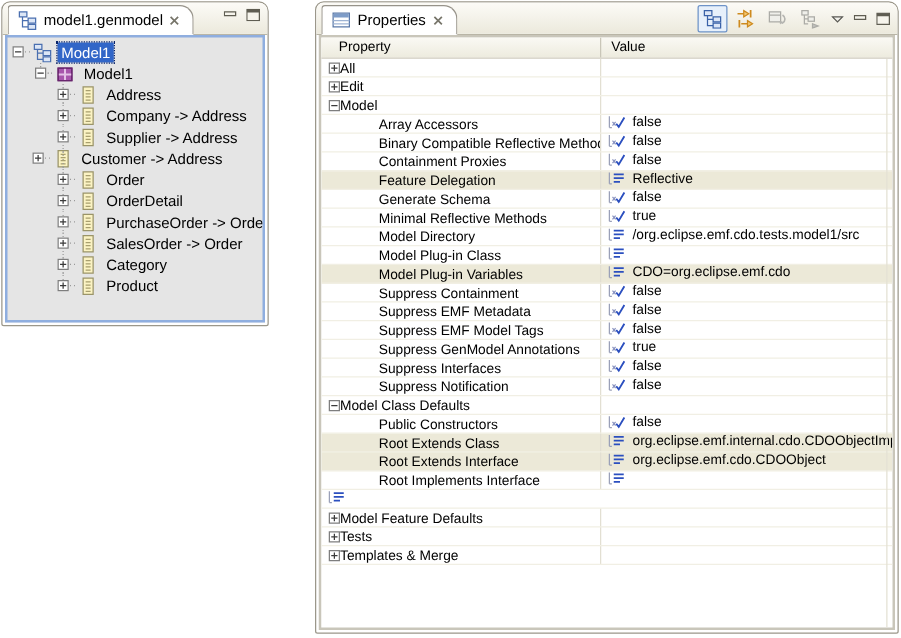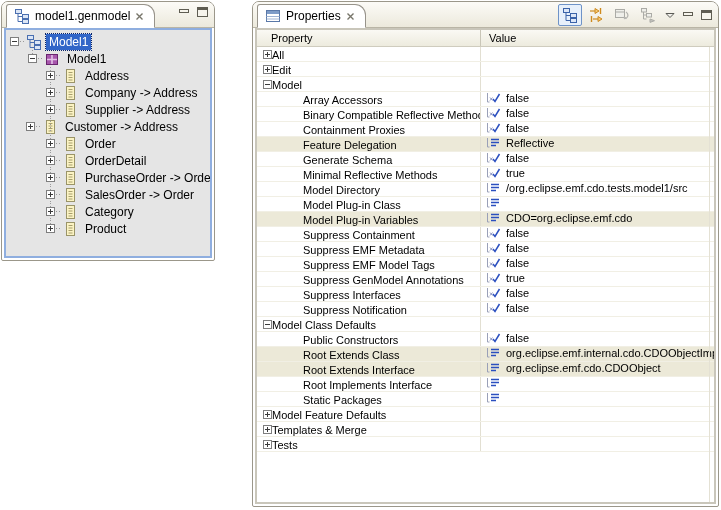--- a/index.html
+++ b/index.html
@@ -658,51 +658,48 @@
               <span class="icon">
                 <svg viewBox="0 0 16 12" width="16" height="12">
                   <path d="M2.5 1v9M2.5 10h2" stroke="#9AA0B8" fill="none"></path>
                   <path d="M6 2.5h8M6 5.5h8M6 8.5h5" stroke="#2B4FBF" stroke-width="1.4" fill="none"></path>
                 </svg>
               </span>
               <span class="vlabel"></span>
             </div>
           </div>
           <div class="prow">
-            <div class="pcell">
-              <span class="plabel">Static Packages</span>
-            </div>
             <div class="vcell">
               <span class="icon">
                 <svg viewBox="0 0 16 12" width="16" height="12">
                   <path d="M2.5 1v9M2.5 10h2" stroke="#9AA0B8" fill="none"></path>
                   <path d="M6 2.5h8M6 5.5h8M6 8.5h5" stroke="#2B4FBF" stroke-width="1.4" fill="none"></path>
                 </svg>
               </span>
               <span class="vlabel"></span>
             </div>
           </div>
           <div class="prow">
             <div class="pcell cat">
               <span class="expander plus"></span>
               <span class="plabel">Model Feature Defaults</span>
             </div>
             <div class="vcell"></div>
           </div>
           <div class="prow">
             <div class="pcell cat">
               <span class="expander plus"></span>
-              <span class="plabel">Templates &amp; Merge</span>
+              <span class="plabel">Tests</span>
             </div>
             <div class="vcell"></div>
           </div>
           <div class="prow">
             <div class="pcell cat">
               <span class="expander plus"></span>
-              <span class="plabel">Tests</span>
+              <span class="plabel">Templates &amp; Merge</span>
             </div>
             <div class="vcell"></div>
           </div>
         </div>
     </div>
   </section>
 
 </div>
 
 </body></html>

